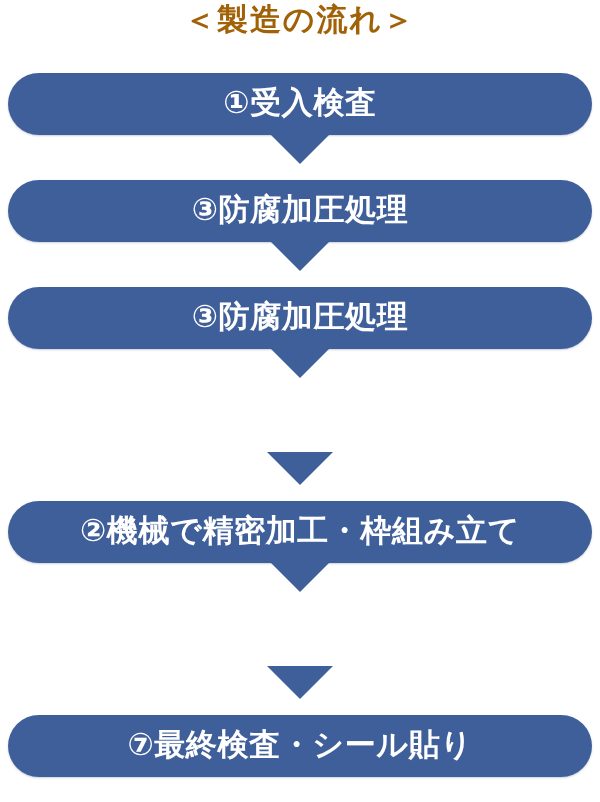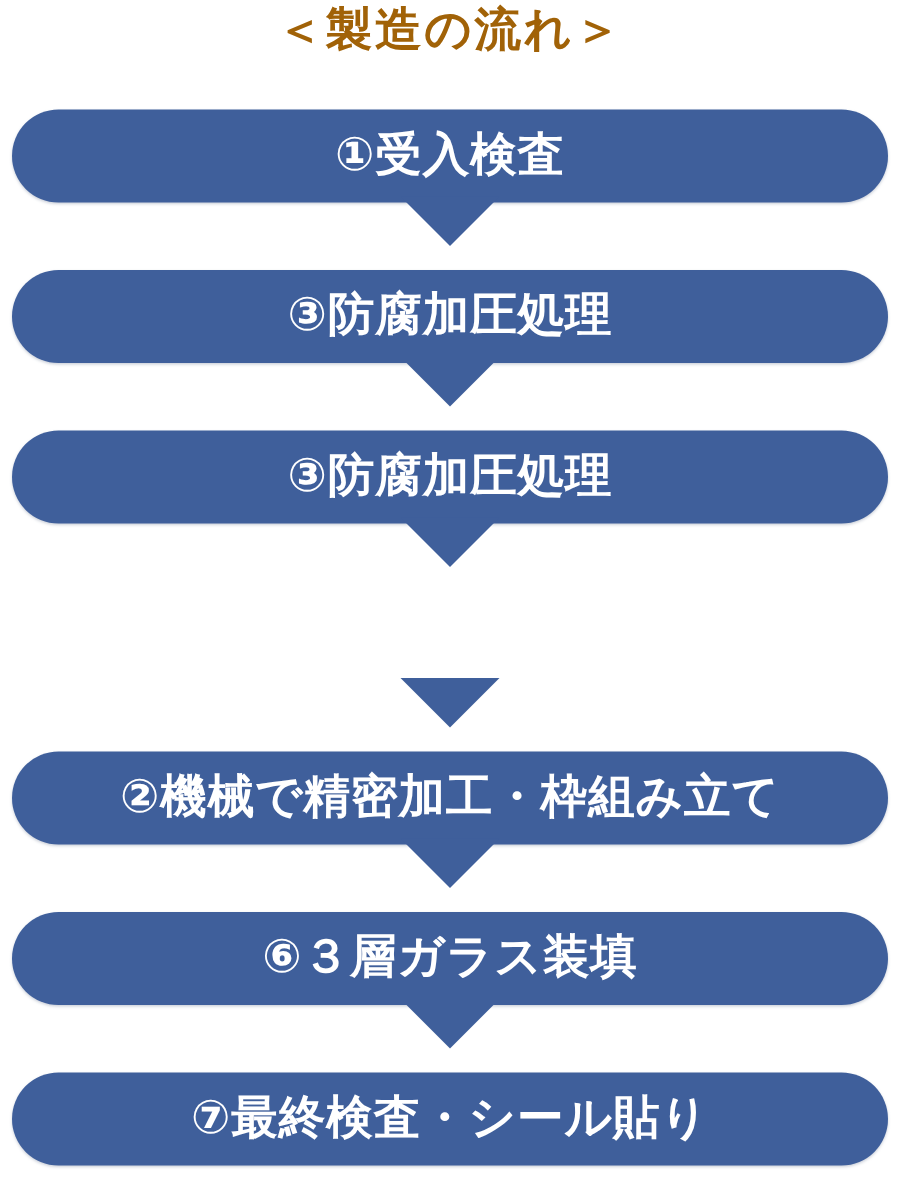--- a/index.html
+++ b/index.html
@@ -133,23 +133,20 @@
     </div>
 
     <div class="flow-step">
       <div class="step-box">
         <span class="step-label">②機械で精密加工・枠組み立て</span>
       </div>
       <div class="step-arrow"></div>
     </div>
 
     <div class="flow-step">
-      <div class="step-box">
-        <span class="step-label">⑥３層ガラス装填</span>
-      </div>
       <div class="step-arrow"></div>
     </div>
 
     <div class="flow-step">
       <div class="step-box">
         <span class="step-label">⑦最終検査・シール貼り</span>
       </div>
 
     </div>
 

